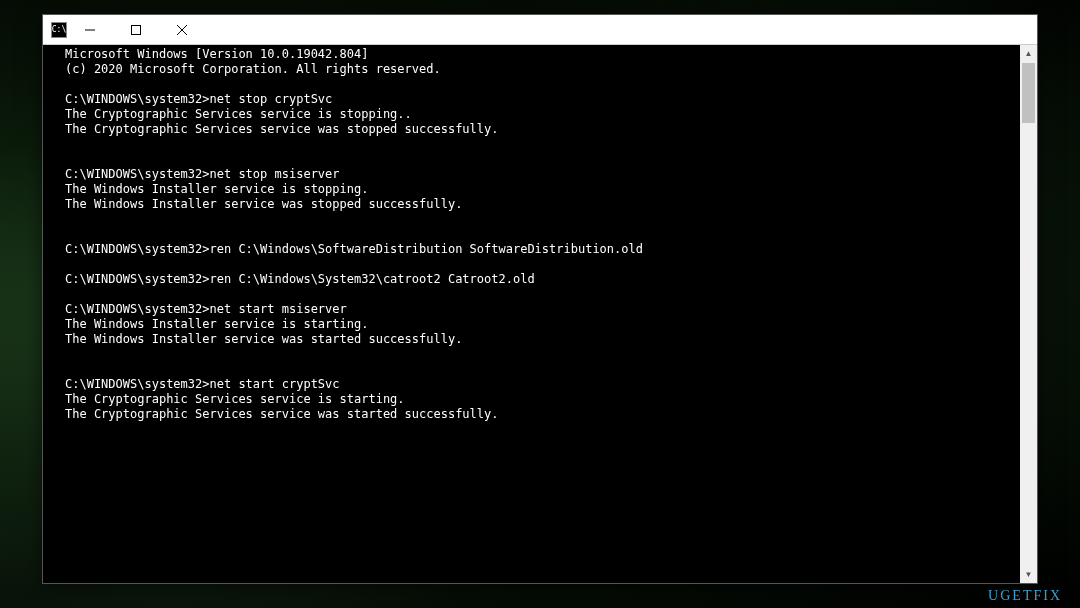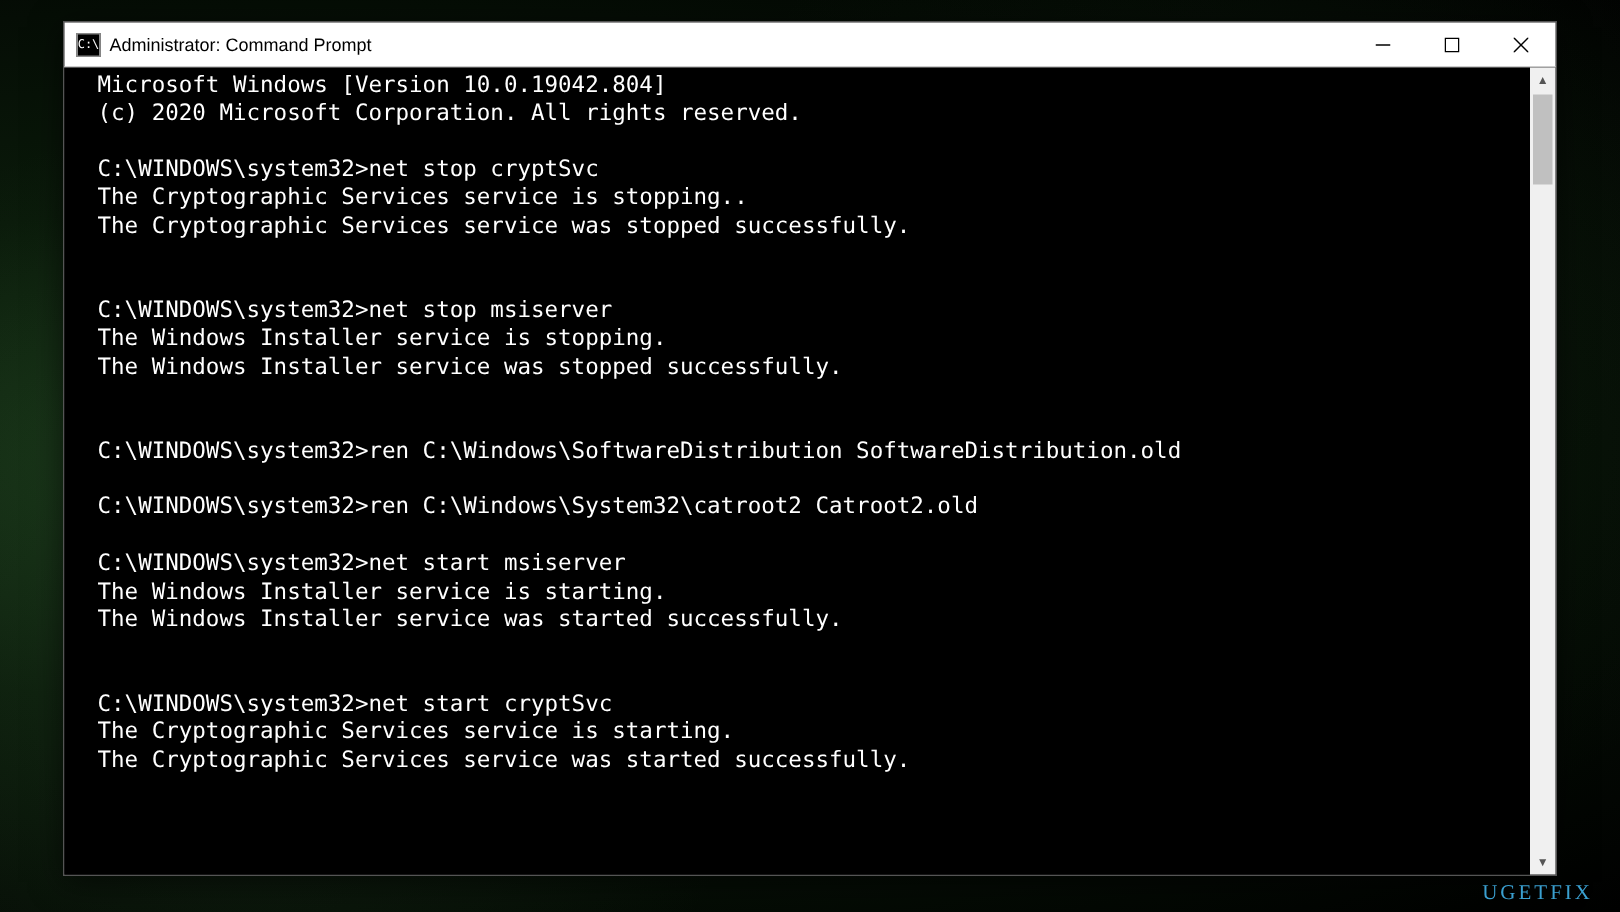--- a/index.html
+++ b/index.html
@@ -63,21 +63,21 @@
     background: transparent;
     border: none;
     cursor: pointer;
   }
   .titlebar-btn svg { width: 10px; height: 10px; }
   .terminal {
     flex: 1;
     background: #000;
     color: #fff;
     font-family: Consolas, "Lucida Console", monospace;
-    font-size: 15px;
+    font-size: 12px;
     line-height: 1.25;
     padding: 2px 22px;
     overflow-y: auto;
     white-space: pre;
     position: relative;
   }
   .terminal-line { white-space: pre; }
   .scrollbar-track {
     position: absolute;
     top: 30px;
@@ -117,21 +117,20 @@
 </head>
 <body>
 
 <div class="bg-overlay"></div>
 
 <div class="window">
   <div class="titlebar">
     <div class="titlebar-icon">
       <span>C:\</span>
     </div>
-    <div class="titlebar-title">Administrator: Command Prompt</div>
     <div class="titlebar-controls">
       <button class="titlebar-btn" aria-label="Minimize">
         <svg viewBox="0 0 10 10">
             <line x1="0" y1="5" x2="10" y2="5" stroke="#000" stroke-width="1"></line>
           </svg>
       </button>
       <button class="titlebar-btn" aria-label="Maximize">
         <svg viewBox="0 0 10 10">
             <rect x="0.5" y="0.5" width="9" height="9" fill="none" stroke="#000" stroke-width="1"></rect>
           </svg>

